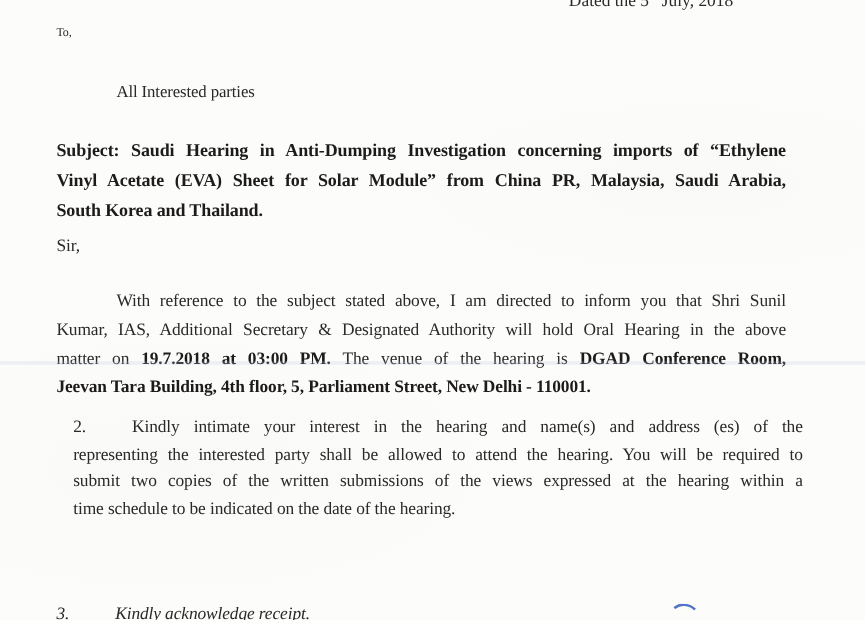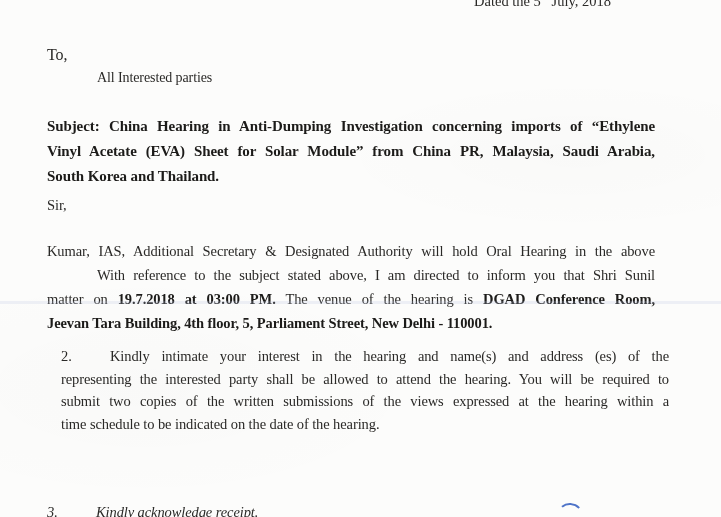--- a/index.html
+++ b/index.html
@@ -38,21 +38,21 @@
     left: 0; top: -7px; width: 611px;
     text-align: right;
     font-size: 14.5px;
     color: #2a2927;
   }
   .date-line .sup {
     font-size: 9px;
     vertical-align: super;
     line-height: 0;
   }
-  .to-label    { left: 47px; top: 46px;  font-size: 16px; }
+  .to-label    { left: 47px; top: 22px;  font-size: 10px; }
   .recipient   { left: 97px; top: 70px;  font-size: 14px; }
   .subject {
     left: 47px; top: 114px; width: 608px;
     font-size: 15px; font-weight: bold;
     letter-spacing: -0.1px;
     line-height: 25px;
     color: #1c1b19;
   }
   .subject .line { width: 608px; }
   .sir-label   { left: 47px; top: 197px; font-size: 14.5px; }
@@ -79,30 +79,30 @@
 
   <div class="abs date-line">
     <span>Dated the 5</span><span class="sup">th</span><span> July, 2018</span>
   </div>
 
   <div class="abs to-label body-text">To,</div>
 
   <div class="abs recipient body-text">All Interested parties</div>
 
   <div class="abs subject">
-    <div class="line just">Subject: China Hearing in Anti-Dumping Investigation concerning imports of “Ethylene</div>
+    <div class="line just">Subject: Saudi Hearing in Anti-Dumping Investigation concerning imports of “Ethylene</div>
     <div class="line just">Vinyl Acetate (EVA) Sheet for Solar Module” from China PR, Malaysia, Saudi Arabia,</div>
     <div class="line">South Korea and Thailand.</div>
   </div>
 
   <div class="abs sir-label body-text">Sir,</div>
 
   <div class="abs para1 body-text">
+    <div class="line just indent">With reference to the subject stated above, I am directed to inform you that Shri Sunil</div>
     <div class="line just">Kumar, IAS, Additional Secretary &amp; Designated Authority will hold Oral Hearing in the above</div>
-    <div class="line just indent">With reference to the subject stated above, I am directed to inform you that Shri Sunil</div>
     <div class="line just"><span>matter on </span><span class="b">19.7.2018 at 03:00 PM.</span><span> The venue of the hearing is </span><span class="b">DGAD Conference Room,</span></div>
     <div class="line b">Jeevan Tara Building, 4th floor, 5, Parliament Street, New Delhi - 110001.</div>
   </div>
 
   <div class="abs para2 body-text">
     <div class="line just"><span class="num">2.</span><span>Kindly intimate your interest in the hearing and name(s) and address (es) of the</span></div>
     <div class="line just">representing the interested party shall be allowed to attend the hearing. You will be required to</div>
     <div class="line just">submit two copies of the written submissions of the views expressed at the hearing within a</div>
     <div class="line">time schedule to be indicated on the date of the hearing.</div>
   </div>

